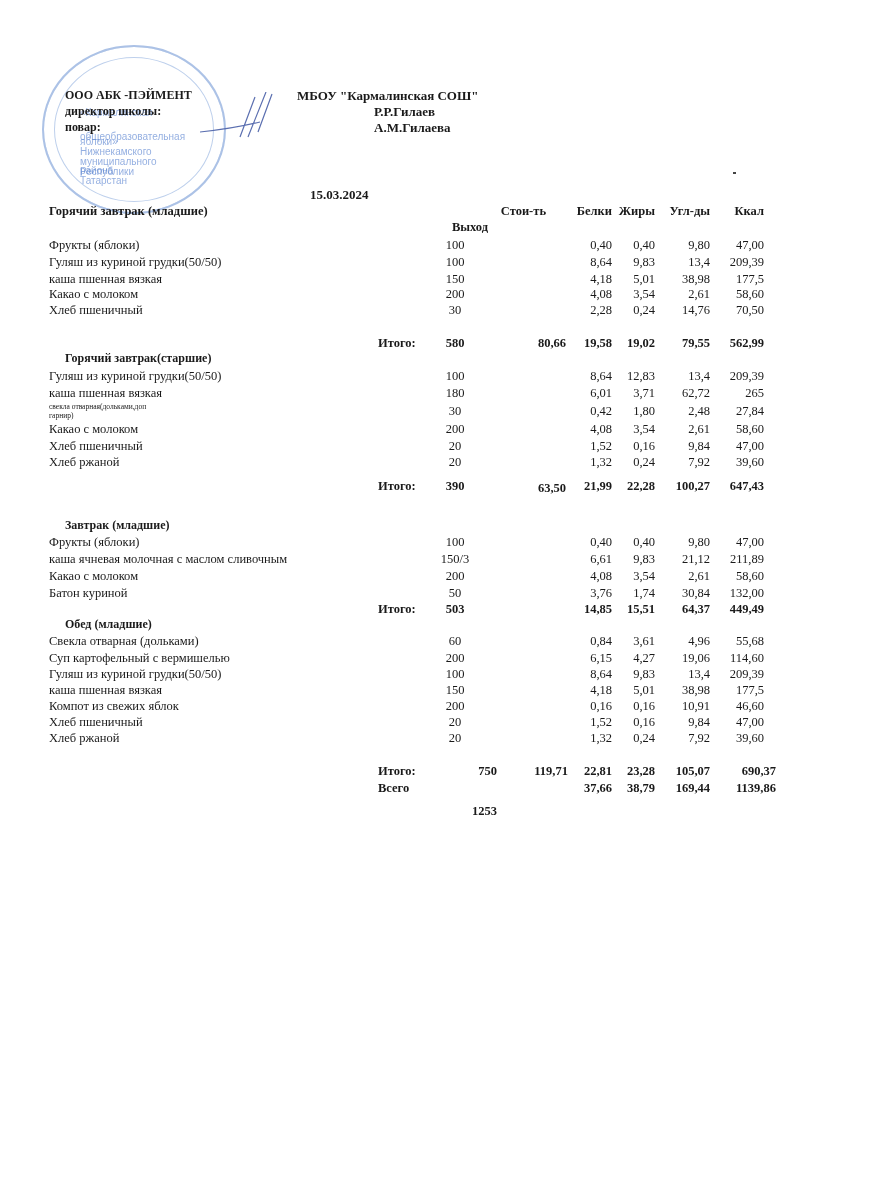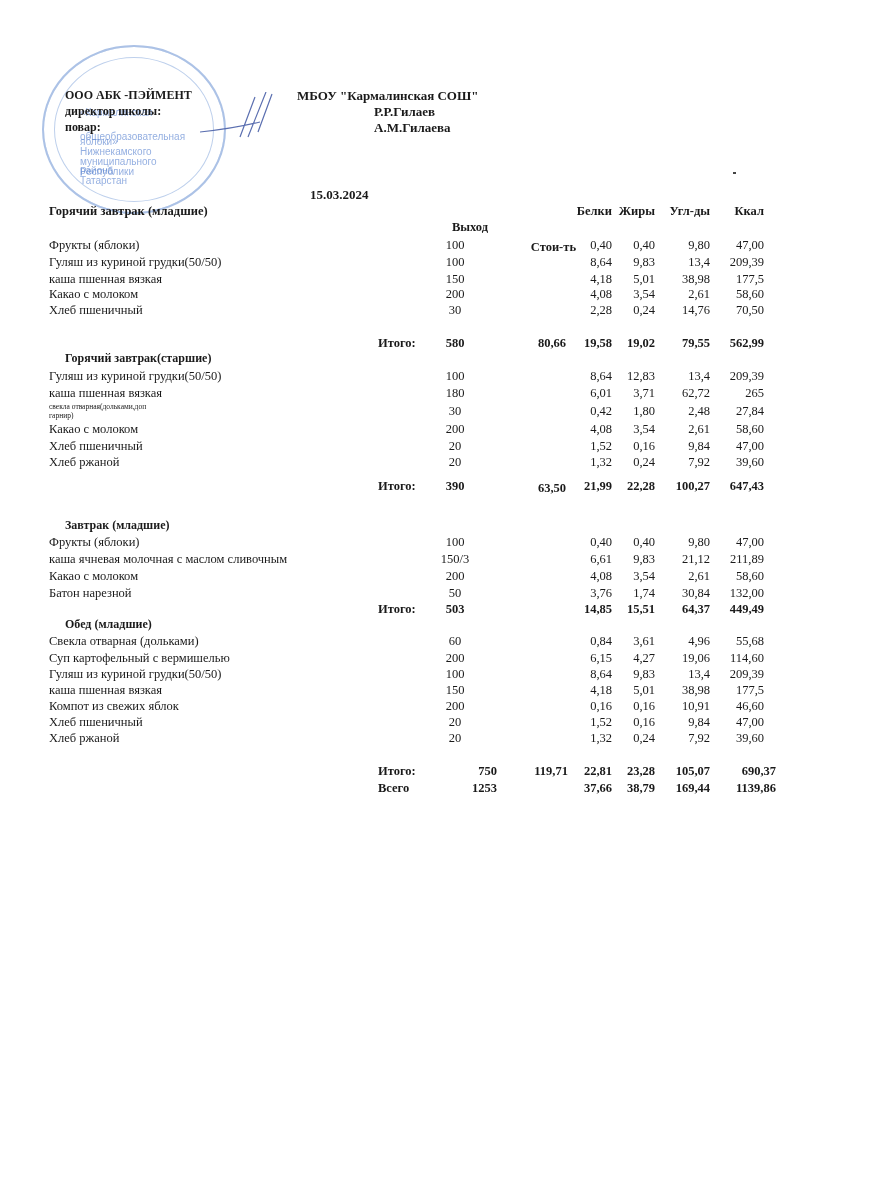--- a/index.html
+++ b/index.html
@@ -60,21 +60,21 @@
 <div class="abs hdr-left" style="left:65px; top:120px;">повар:</div>
 <div class="abs hdr-right" style="left:297px; top:88px;">МБОУ "Кармалинская СОШ"</div>
 <div class="abs hdr-right" style="left:374px; top:104px;">Р.Р.Гилаев</div>
 <div class="abs hdr-right" style="left:374px; top:120px;">А.М.Гилаева</div>
 <div class="abs bold" style="left:310px; top:187px; font-size:13px;">15.03.2024</div>
 <div class="dot"></div>
 
 <div class="row bold" style="top:203px;">
   <span class="name">Горячий завтрак (младшие)</span>
   <span class="c out" style="left:445px;margin-top:16px;">Выход</span>
-  <span class="c cost" style="left:510px;margin-top:36px;">Стои-ть</span>
+  <span class="c cost" style="left:480px;">Стои-ть</span>
   <span class="c b">Белки</span>
   <span class="c f">Жиры</span>
   <span class="c u">Угл-ды</span>
   <span class="c k">Ккал</span>
 </div>
 
 <div class="row" style="top:237px;">
   <span class="name">Фрукты (яблоки)</span>
   <span class="c out">100</span>
   <span class="c b">0,40</span>
@@ -203,21 +203,21 @@
 </div>
 <div class="row" style="top:568px;">
   <span class="name">Какао с молоком</span>
   <span class="c out">200</span>
   <span class="c b">4,08</span>
   <span class="c f">3,54</span>
   <span class="c u">2,61</span>
   <span class="c k">58,60</span>
 </div>
 <div class="row" style="top:585px;">
-  <span class="name">Батон нарезной</span>
+  <span class="name">Батон куриной</span>
   <span class="c out">50</span>
   <span class="c b">3,76</span>
   <span class="c f">1,74</span>
   <span class="c u">30,84</span>
   <span class="c k">132,00</span>
 </div>
 <div class="row total" style="top:601px;">
   <span class="label">Итого:</span>
   <span class="c out">503</span>
   <span class="c b">14,85</span>
@@ -287,18 +287,18 @@
   <span class="label">Итого:</span>
   <span class="c out" style="left:440px; width:57px;">750</span>
   <span class="c cost">119,71</span>
   <span class="c b">22,81</span>
   <span class="c f">23,28</span>
   <span class="c u">105,07</span>
   <span class="c k" style="left:716px; width:60px;">690,37</span>
 </div>
 <div class="row total grand" style="top:780px;">
   <span class="label">Всего</span>
-  <span class="c out" style="left:440px; width:57px;">1253</span>
+  <span class="c out" style="left:440px; width:57px;margin-top:23px;">1253</span>
   <span class="c b">37,66</span>
   <span class="c f">38,79</span>
   <span class="c u">169,44</span>
   <span class="c k" style="left:716px; width:60px;">1139,86</span>
 </div>
 
 </body></html>

